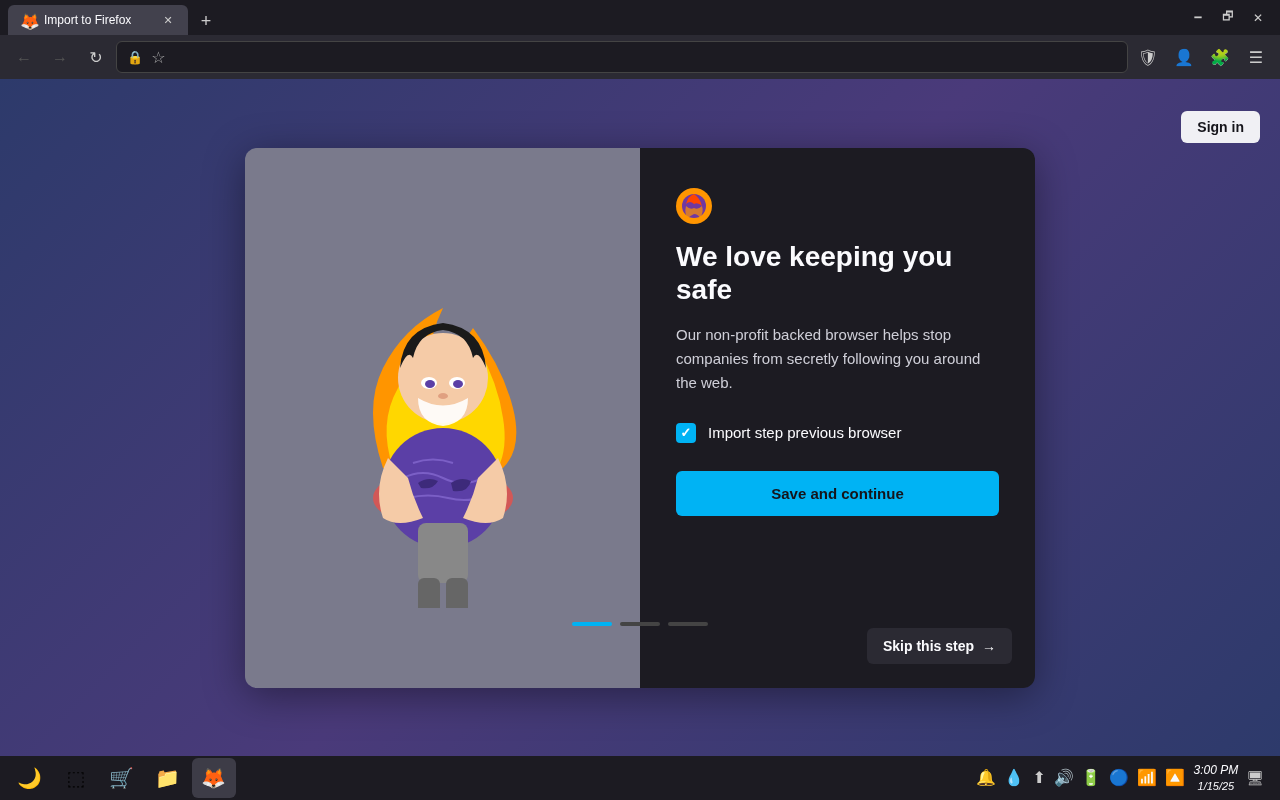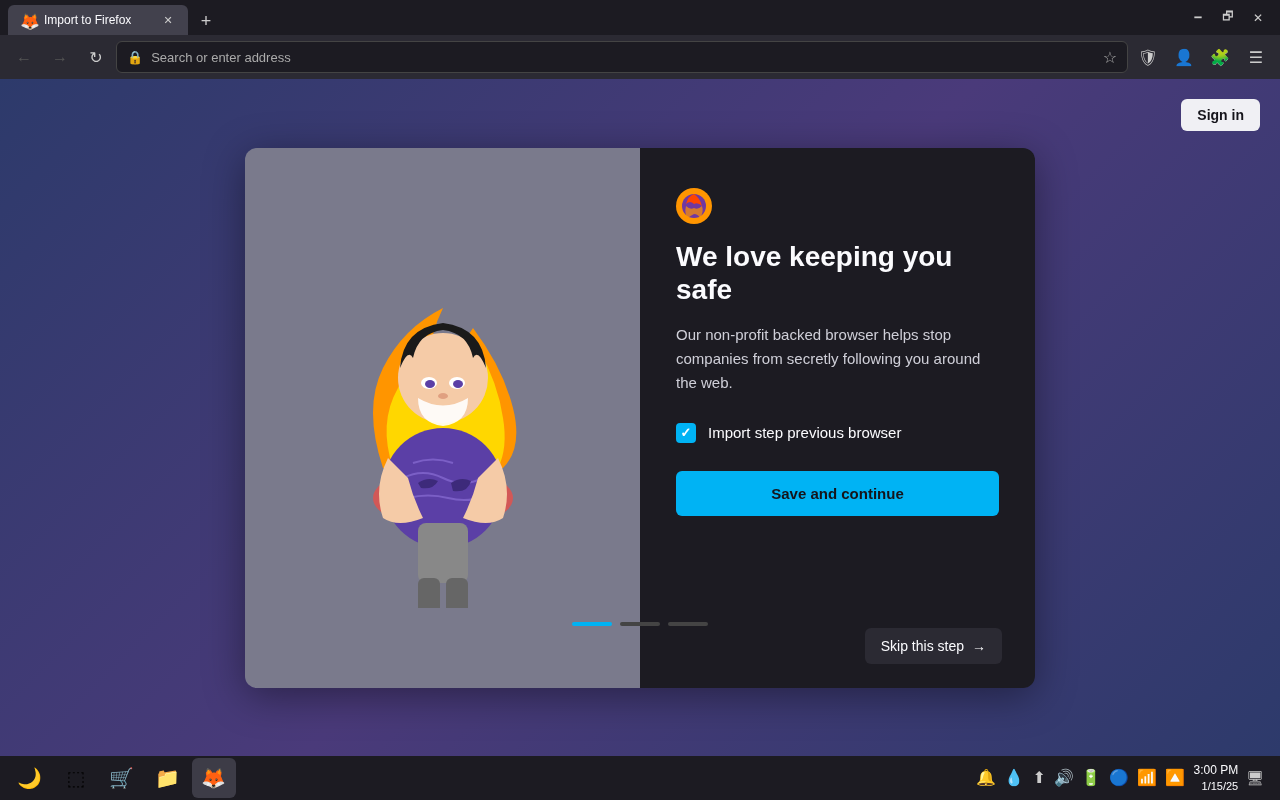--- a/index.html
+++ b/index.html
@@ -169,21 +169,21 @@
       display: flex;
       align-items: center;
       justify-content: space-between;
       padding: 20px 40px;
       position: relative;
     }
 
     
     .sign-in-btn {
       position: absolute;
-      top: 20px;
+      top: 32px;
       right: 20px;
       background: #f0f0f4;
       color: #15141a;
       border: none;
       border-radius: 6px;
       padding: 8px 16px;
       font-size: 14px;
       font-weight: 600;
       cursor: pointer;
       margin-left: 31px;
@@ -289,28 +289,28 @@
       font-weight: 700;
       cursor: pointer;
       width: 100%;
       text-align: center;
       margin-bottom: auto;
     }
 
     .skip-step-btn {
       position: absolute;
       bottom: 24px;
-      right: 33px;
+      right: 23px;
       background: #2b2a33;
       color: #fbfbfe;
       border: none;
       border-radius: 6px;
       padding: 10px 16px;
       font-size: 14px;
-      font-weight: 400;
+      font-weight: 700;
       cursor: pointer;
       display: flex;
       align-items: center;
       gap: 8px;
     }
 
     
     .taskbar {
       height: 44px;
       background: #1c1b22;
@@ -341,22 +341,23 @@
       align-items: center;
       gap: 8px;
       padding-right: 8px;
     }
     .taskbar-icon {
       font-size: 16px;
       color: #ccc;
       cursor: pointer;
     }
     .taskbar-clock {
-      text-align: right;
-      cursor: pointer;
+      text-align: center;
+      cursor: pointer;
+      font-style: italic;
     }
     .taskbar-time {
       font-size: 12px;
       color: #fbfbfe;
       display: block;
       line-height: 1.3;
     }
     .taskbar-date {
       font-size: 11px;
       color: #fbfbfe;
@@ -387,21 +388,20 @@
     <div class="window-btn close">✕</div>
   </div>
 </div>
 
 <div class="nav-bar">
   <div class="nav-btn disabled">←</div>
   <div class="nav-btn disabled">→</div>
   <div class="nav-btn">↻</div>
   <div class="address-bar-wrap">
     <span class="lock-icon">🔒</span>
-    <input class="address-input" placeholder="Search or enter address" style="">
     <span class="star-icon">☆</span>
   </div>
   <div class="nav-icons-right">
     <div class="nav-icon-btn">🛡</div>
     <div class="nav-icon-btn">👤</div>
     <div class="nav-icon-btn">🧩</div>
     <div class="nav-icon-btn">☰</div>
   </div>
 </div>
 

